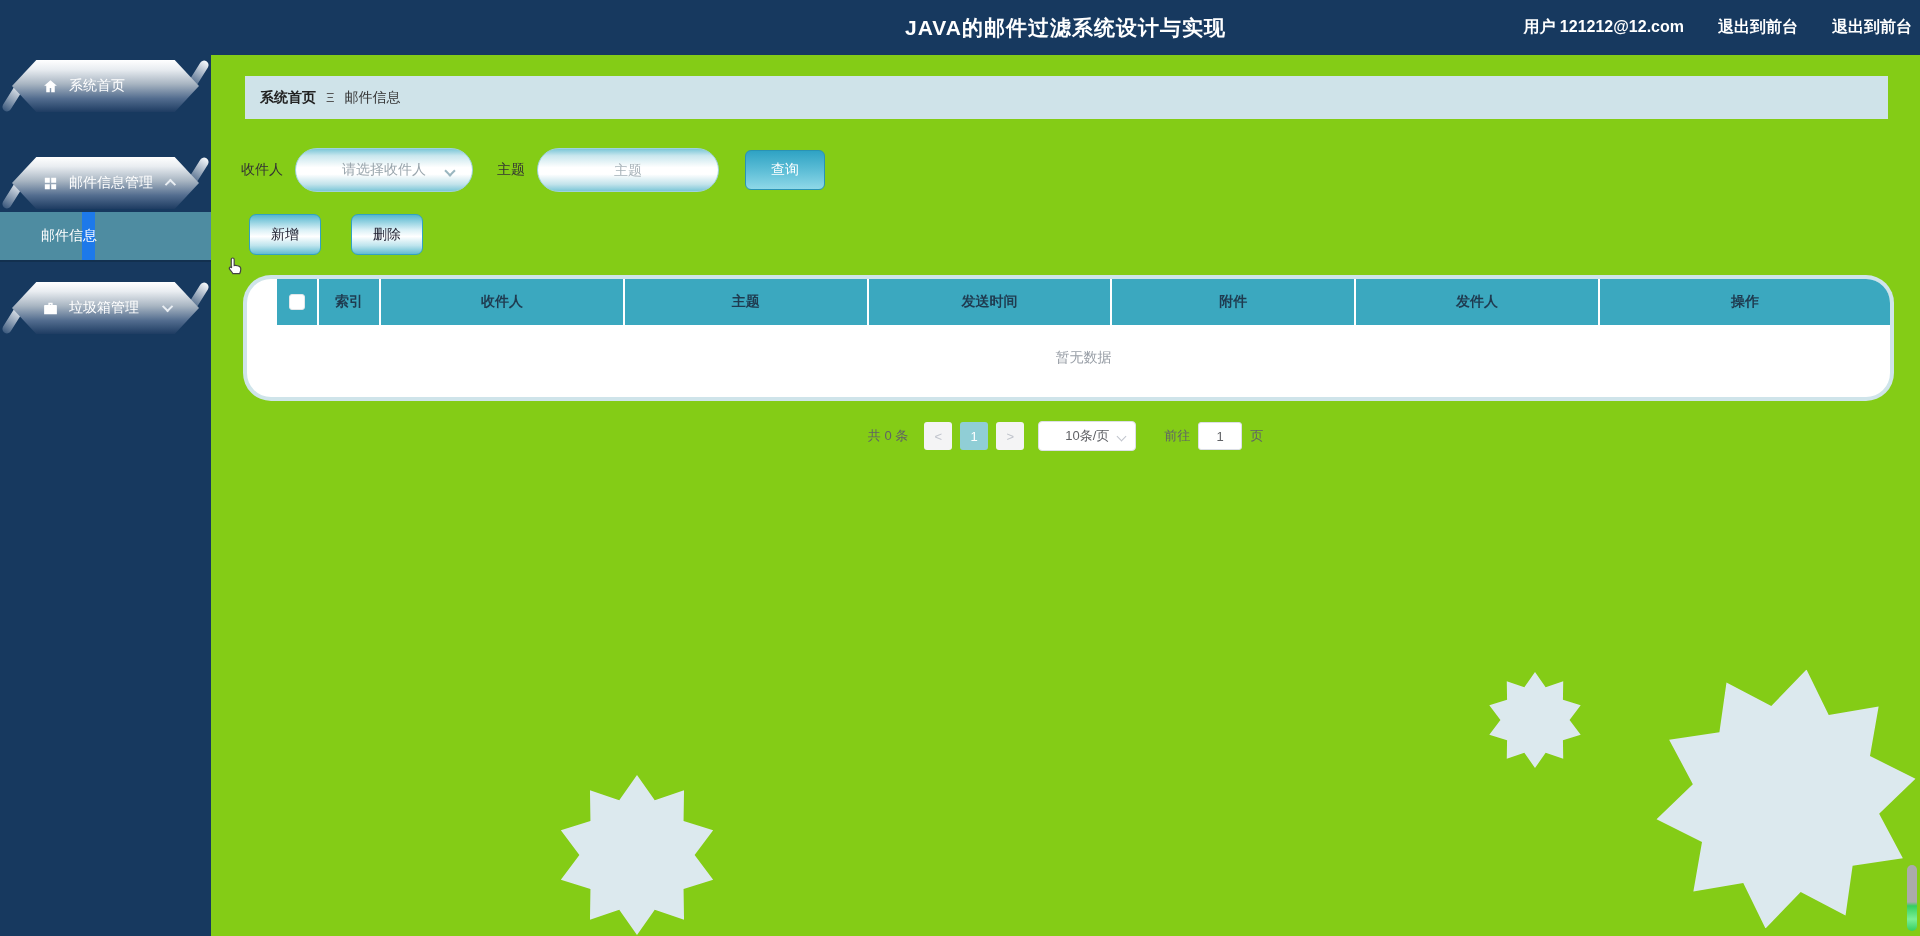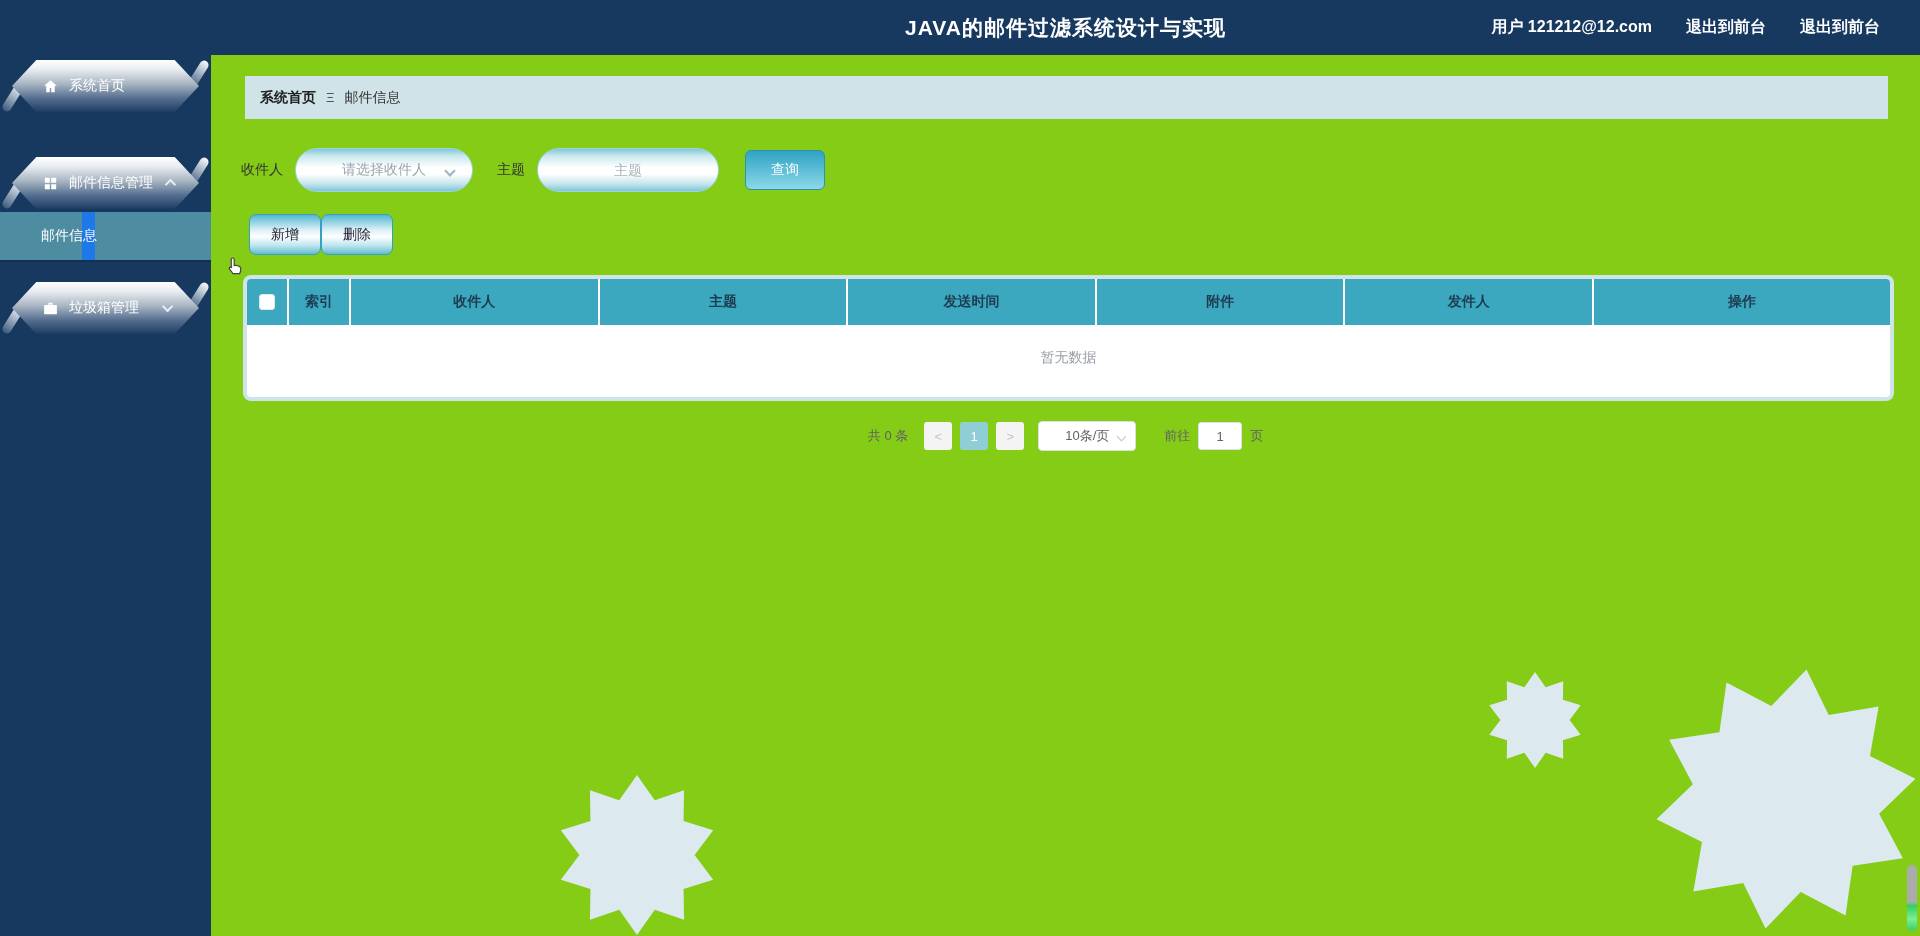--- a/index.html
+++ b/index.html
@@ -10,21 +10,21 @@
   .star { position:absolute; background:#dce9ee; z-index:0;
     clip-path:polygon(50% 0%,61.1% 15.8%,79.4% 9.6%,79.1% 28.8%,97.6% 34.6%,86% 50%,97.6% 65.4%,79.1% 71.2%,79.4% 90.4%,61.1% 84.2%,50% 100%,38.9% 84.2%,20.6% 90.4%,20.9% 71.2%,2.4% 65.4%,14% 50%,2.4% 34.6%,20.9% 28.8%,20.6% 9.6%,38.9% 15.8%); }
   .star-med   { left:557px; top:775px; width:160px; height:160px; }
   .star-small { left:1487px; top:672px; width:96px; height:96px; }
   .star-big   { left:1655px; top:668px; width:262px; height:262px; transform:rotate(9deg); }
 
   
   .header { position:absolute; top:0; left:0; width:1920px; height:55px; background:#17395f; z-index:5; }
   .header-title { position:absolute; left:211px; right:0; top:0; height:55px; line-height:55px;
     text-align:center; color:#fff; font-size:21px; font-weight:bold; letter-spacing:1px; }
-  .header-right { position:absolute; right:40px; top:0; height:55px; display:flex; align-items:center; gap:34px;
+  .header-right { position:absolute; right:8px; top:0; height:55px; display:flex; align-items:center; gap:34px;
     color:#fff; font-size:16px; font-weight:bold; }
   .header-link { cursor:pointer; white-space:nowrap; }
 
   
   .sidebar { position:absolute; left:0; top:0; width:211px; height:936px; background:#17395f; z-index:4; padding-top:60px; }
   .side-btn { position:relative; height:52px; margin:0 12px; color:#fff; font-size:14px; cursor:pointer; }
   .side-btn .hexbg { position:absolute; inset:0;
     clip-path:polygon(13% 0,87% 0,100% 50%,87% 100%,13% 100%,0 50%);
     background:linear-gradient(180deg,#ffffff 0%,#e9edf1 18%,#a8b5c2 46%,#536d8f 74%,#1e3c62 100%); }
   .side-btn .accent { position:absolute; width:9px; height:30px; border-radius:5px;
@@ -57,30 +57,30 @@
   .pill-select .ph { color:#9aa6ad; font-size:14px; }
   .pill-select .sel-chev { position:absolute; right:18px; top:18px; width:8px; height:8px;
     border-left:2px solid #9ab6bf; border-bottom:2px solid #9ab6bf; transform:rotate(-45deg); }
   .pill-input { width:182px; margin-right:26px; }
   .pill-input input { width:140px; border:none; outline:none; background:transparent; text-align:center; font-size:14px; color:#333; }
   .pill-input input::placeholder { color:#a7b2b8; }
   .btn-search { width:80px; height:40px; border:1px solid #2a93b4; border-radius:6px; color:#fff; font-size:14px;
     background:linear-gradient(180deg,#2fa3c4 0%,#5cbdd6 50%,#8ed8e8 100%); display:flex; align-items:center; justify-content:center;
     cursor:pointer; }
 
-  .action-row { display:flex; gap:0; margin:22px 0 0 38px;text-align:right; }
+  .action-row { display:flex; gap:30px; margin:22px 0 0 38px;text-align:right; }
   .btn-cyl { width:72px; height:41px; border:1px solid #33a2c2; border-radius:7px; font-size:14px; color:#223;
     background:linear-gradient(180deg,#55b7cf 0%,#d9f0f6 38%,#ffffff 55%,#bfe5ee 78%,#63bcd2 100%);
     display:flex; align-items:center; justify-content:center; cursor:pointer; }
 
   .cursor-hand { position:absolute; left:12px; top:200px; z-index:6; }
 
   
-  .table-wrap { margin:24px 30px 0 36px; background:#fff; border-radius:4px;
-    box-shadow:0 0 0 4px #cfe4ea; overflow:hidden; padding-bottom:6px; }
+  .table-wrap { margin:24px 30px 0 36px; background:#fff; border-radius:24px;
+    box-shadow:0 0 0 4px #cfe4ea; overflow:hidden; padding-bottom:6px;padding-left:30px; }
   .thead { display:flex; height:46px; background:#3ba8bf; align-items:stretch; }
   .th { display:flex; align-items:center; justify-content:center; font-size:14px; font-weight:bold; color:#1f3b50;
     border-right:2px solid #ffffff; }
   .th:last-child { border-right:none; }
   .col-check { width:42px; } .col-idx { width:62px; } .col { flex:1 1 0; } .col-op { flex:1.2 1 0; }
   .checkbox { width:16px; height:16px; background:#fff; border-radius:3px; border:1px solid #e3e7ea; cursor:pointer; }
   .tbody-empty { height:66px; display:flex; align-items:center; justify-content:center; color:#989ea6; font-size:14px; }
 
   
   .pagination { display:flex; align-items:center; justify-content:center; gap:8px; margin-top:24px;

